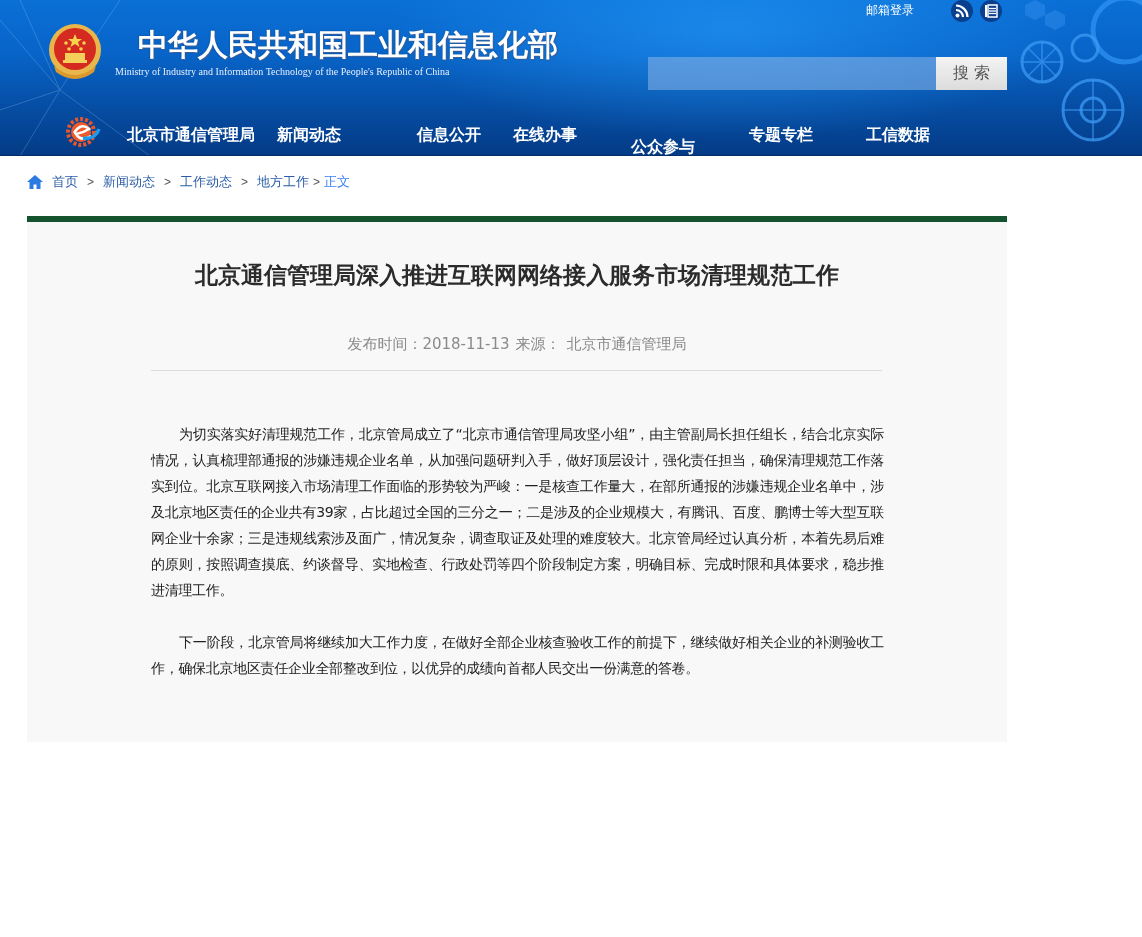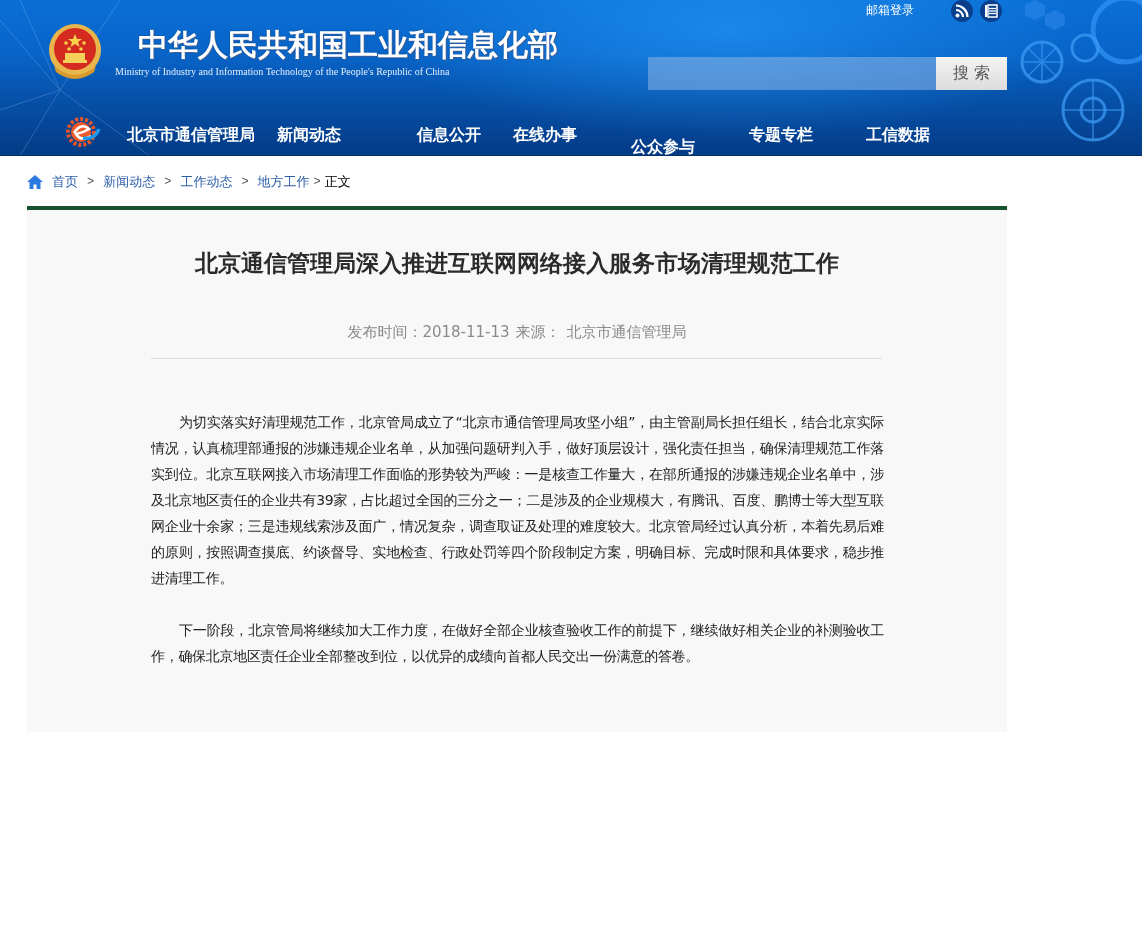--- a/index.html
+++ b/index.html
@@ -58,32 +58,32 @@
     .nav { position: absolute; left: 0; top: 108px; width: 1142px; height: 48px; }
     .nav-logo { position: absolute; left: 65px; top: 8px; width: 36px; height: 32px; }
     .nav-item {
       position: absolute; top: 17px; font-family: "DejaVu Sans", sans-serif; font-weight: bold; font-size: 16px;
       color: #ffffff; cursor: pointer; white-space: nowrap;
     }
 
     
     .breadcrumb {
       position: absolute; left: 27px; top: 172px; height: 20px; display: flex; align-items: center;
-      font-family: Liberation Mono, monospace; font-size: 13px; color: #335b9b;
+      font-family: Liberation Sans, sans-serif; font-size: 13px; color: #335b9b;
     }
     .breadcrumb .home-icon { width: 16px; height: 14px; margin-right: 9px; }
     .breadcrumb .crumb { color: #2c5ea8; cursor: pointer; }
     .breadcrumb .sep { color: #555; margin: 0 9px; font-size: 12px; }
     .breadcrumb .sep.tight { margin: 0 4px; }
-    .breadcrumb .current { color: #000000; }
+    .breadcrumb .current { color: #3b82f6; }
 
     
     .card {
-      position: absolute; left: 27px; top: 206px; width: 980px; height: 526px;
-      background: #f8f8f8; border-top: 4px solid #14532d;
+      position: absolute; left: 27px; top: 216px; width: 980px; height: 526px;
+      background: #f8f8f8; border-top: 6px solid #14532d;
     }
     .article-title {
       position: absolute; left: 0; top: 38px; width: 980px; text-align: center;
       font-family: "DejaVu Sans", sans-serif; font-weight: bold; font-size: 23px; color: #2b2b2b;
       letter-spacing: 0px;
     }
     .meta {
       position: absolute; left: 0; top: 113px; width: 980px; text-align: center;
       font-family: "DejaVu Sans", sans-serif; font-size: 15px; color: #8a8a8a;
     }

